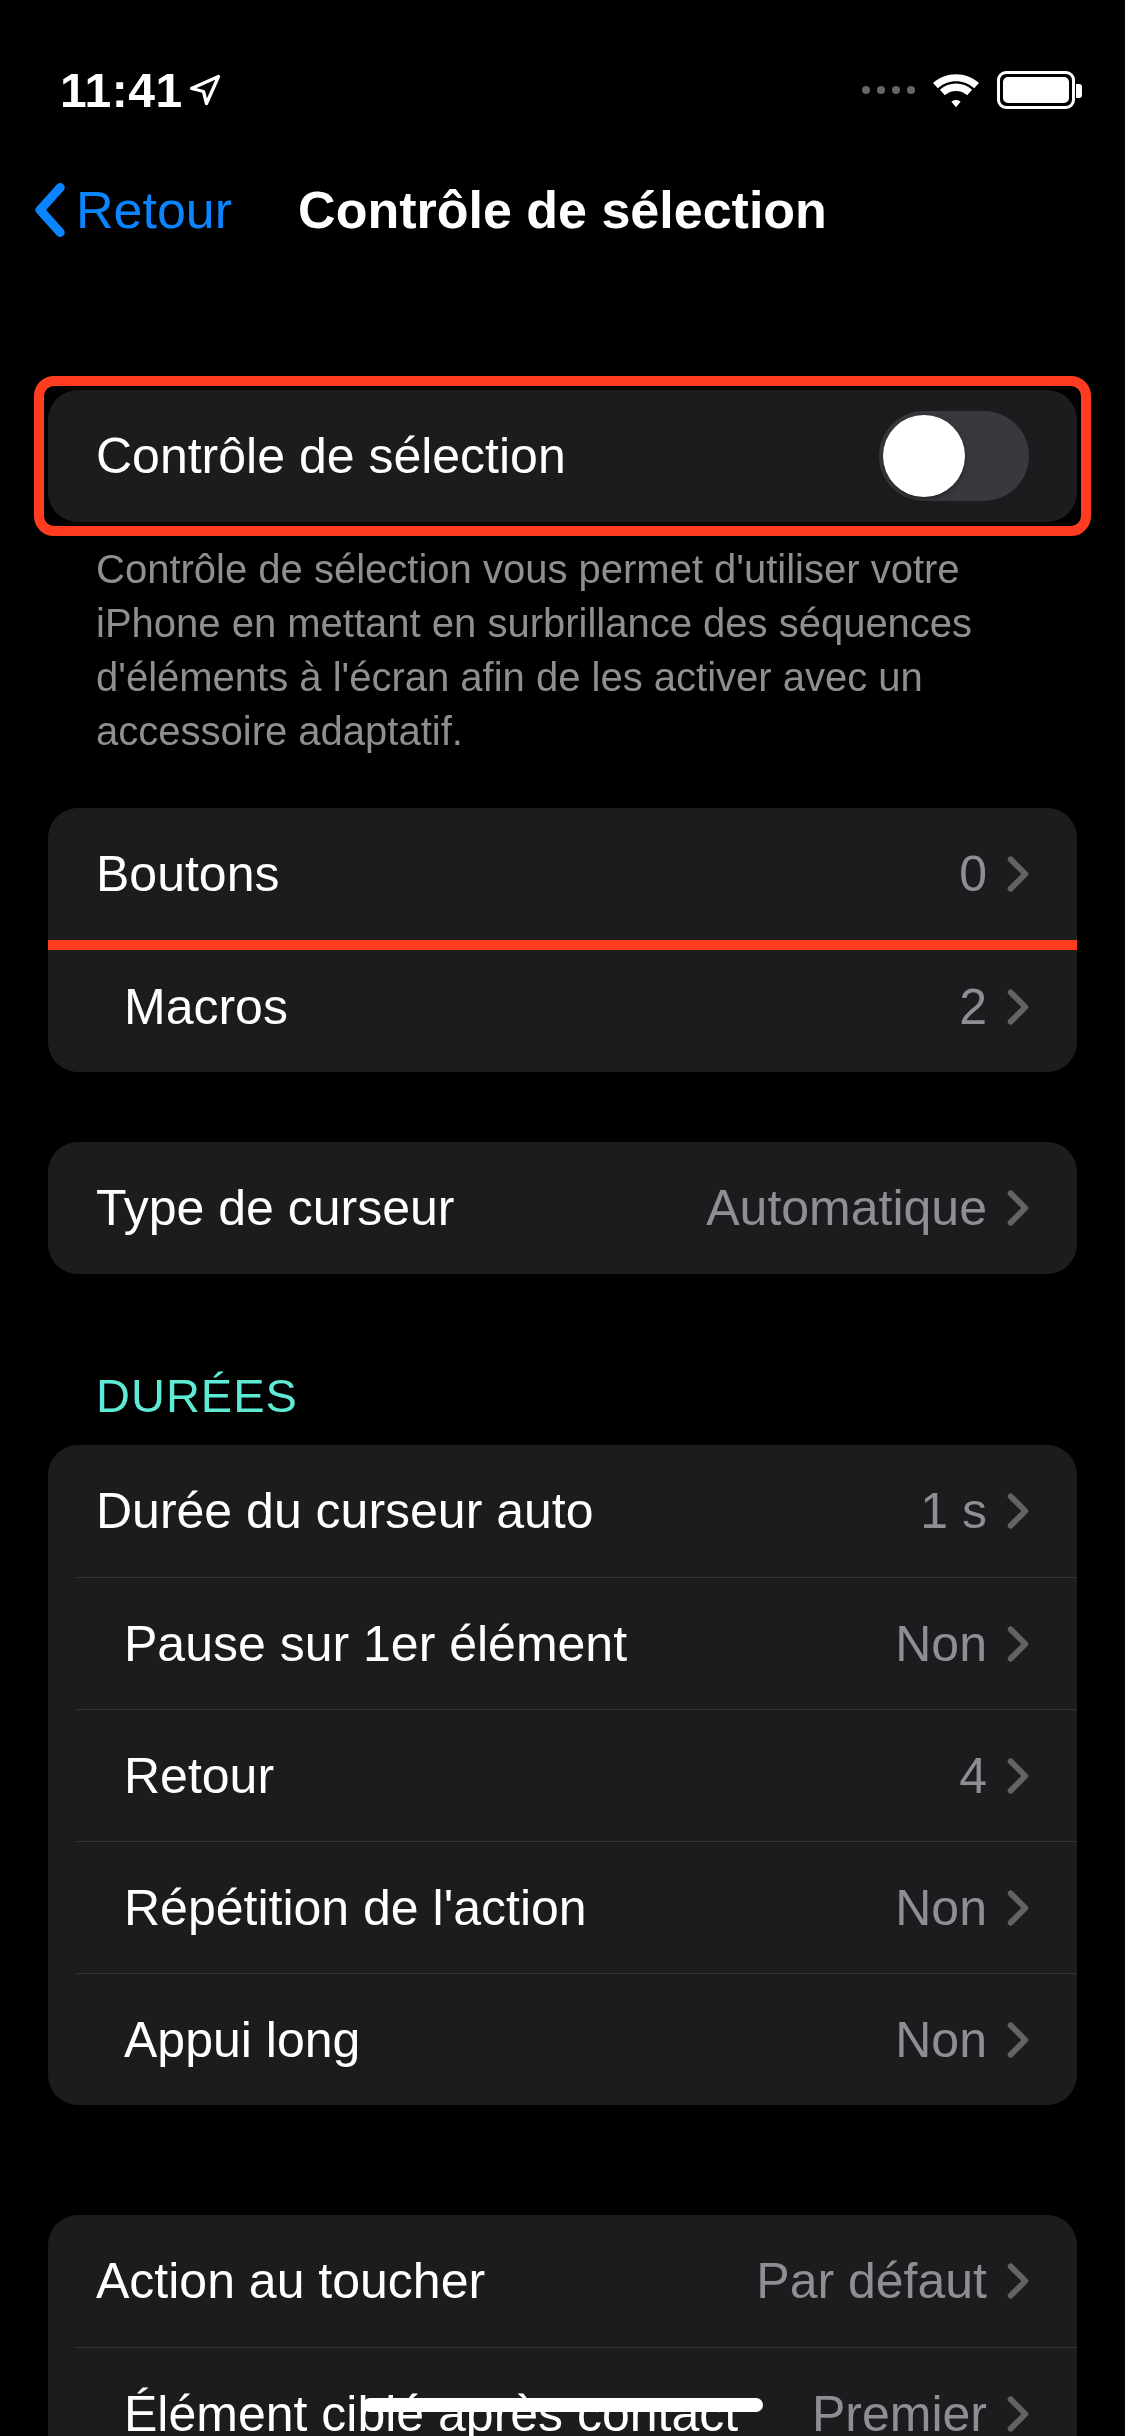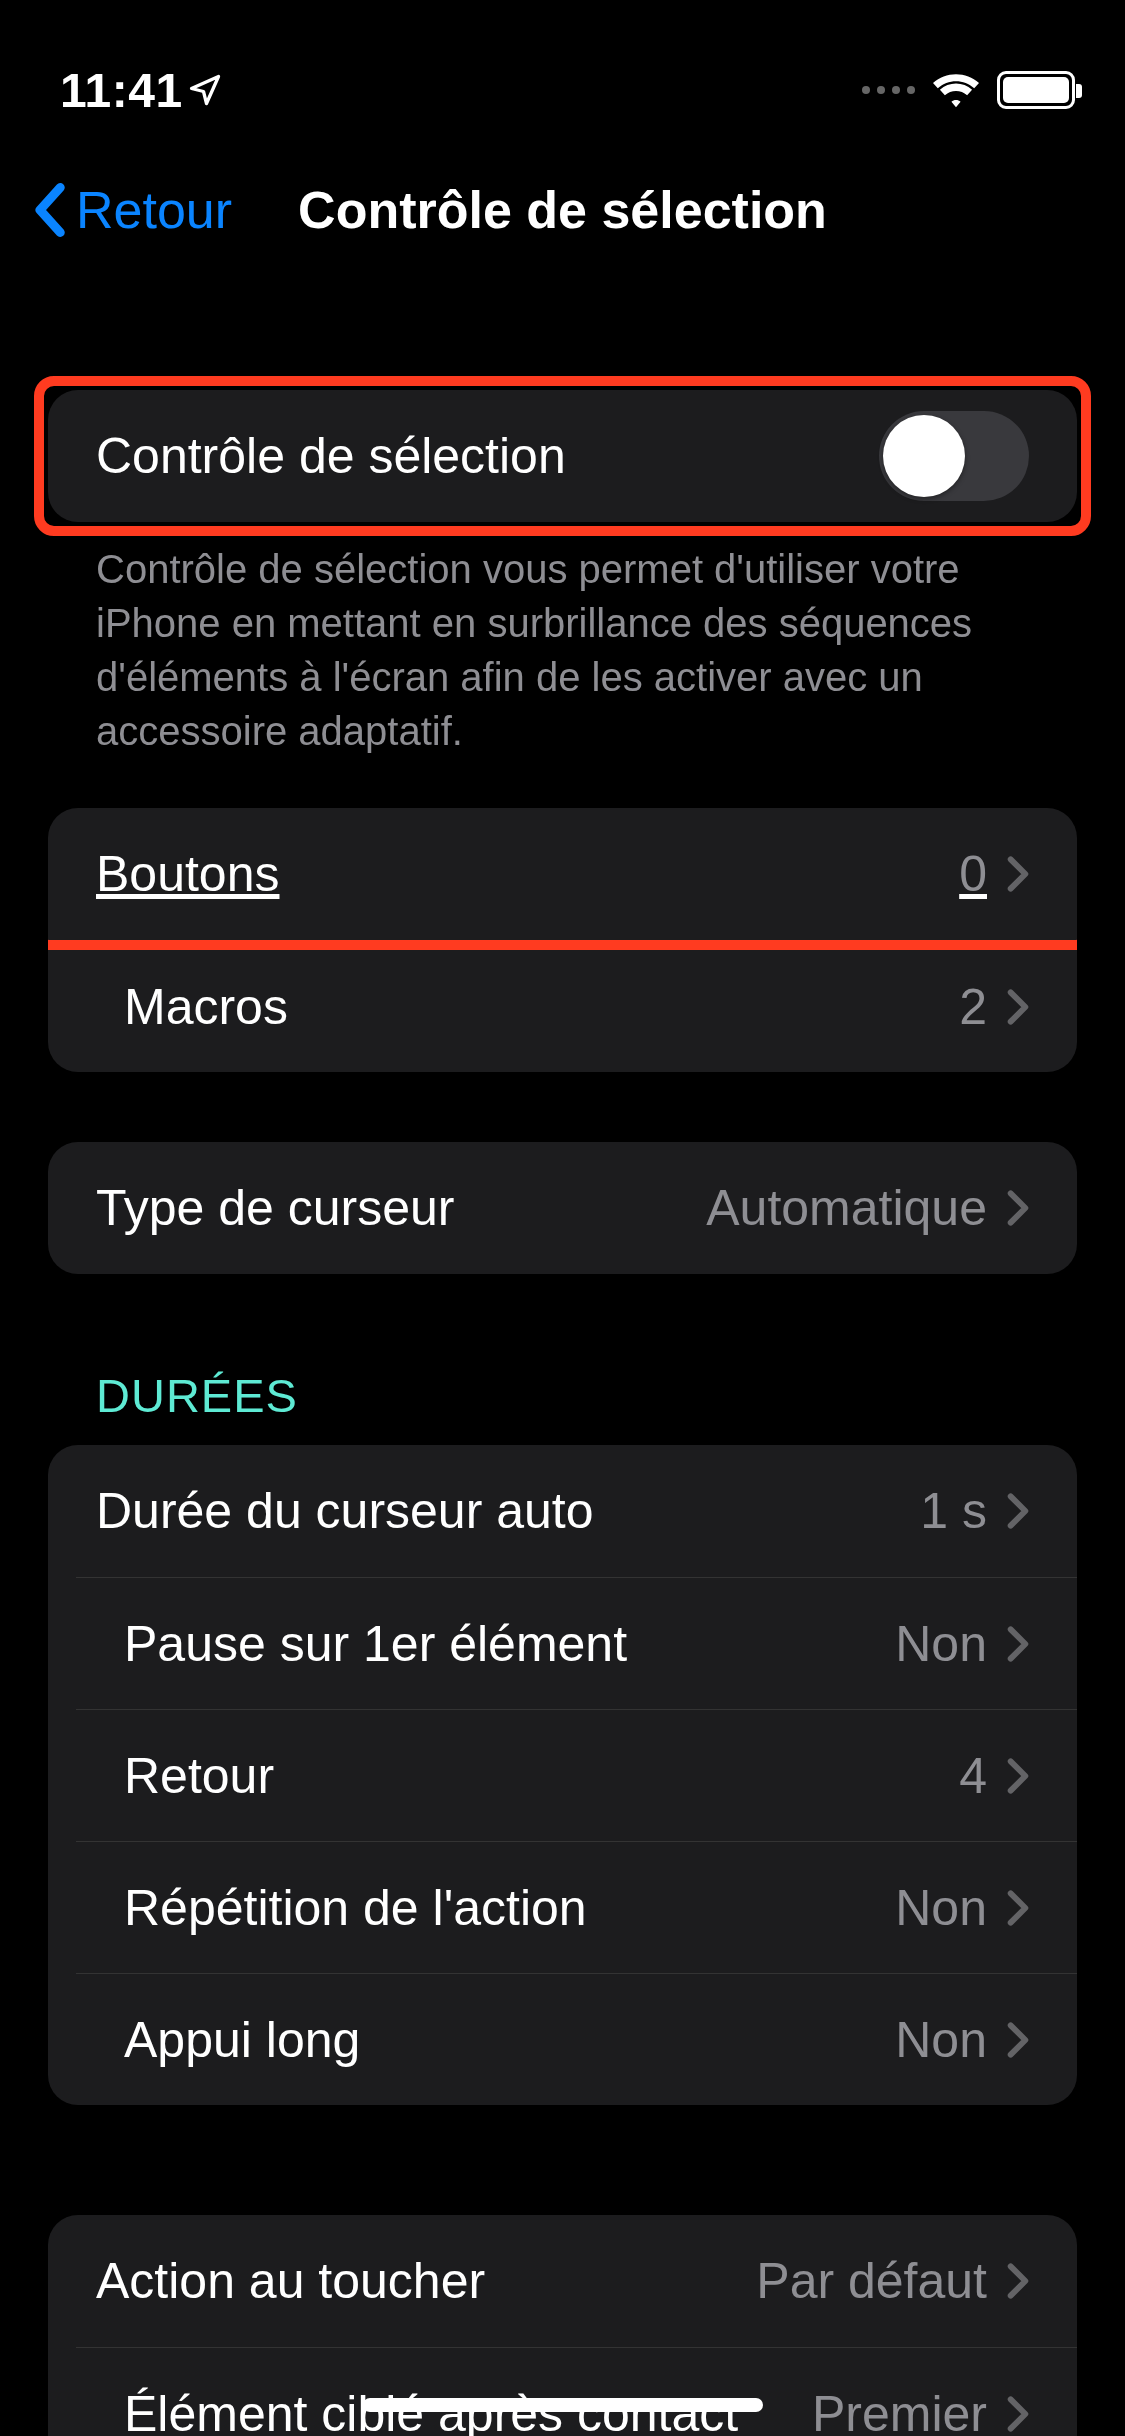--- a/index.html
+++ b/index.html
@@ -38,21 +38,21 @@
     .footer-text, .header-text { font-size: 40px; color: #8e8e93; padding: 20px 48px; line-height: 1.35; }
     .header-text { font-size: 47px; text-transform: uppercase; letter-spacing: 1px; color: #5eead4; padding-bottom: 18px; }
 
     
     .toggle { width: 150px; height: 90px; border-radius: 45px; background: #39393d; position: relative; flex-shrink: 0; }
     .toggle-knob { width: 82px; height: 82px; border-radius: 50%; background: #fff; position: absolute; top: 4px; left: 4px; box-shadow: 0 2px 5px rgba(0,0,0,0.4); }
 
     
     .hl { position: relative; }
     .hl::before { content:""; position:absolute; inset:-14px -14px; border:10px solid #ff3b20; border-radius:20px; pointer-events:none; z-index:5; }
-    .hl-row { position: relative; text-decoration: underline; }
+    .hl-row { position: relative; }
     .hl-row::before { content:""; position:absolute; left:-14px; right:-14px; top:-10px; bottom:-10px; border:10px solid #ff3b20; border-radius:16px; pointer-events:none; z-index:5; }
 
     
     .spacer-lg { height: 110px; }
     .spacer-md { height: 70px; }
     .spacer-sm { height: 30px; }
 
     
     .home-ind { position: absolute; bottom: 24px; left: 50%; transform: translateX(-50%); width: 400px; height: 14px; background: #fff; border-radius: 7px; }
   </style>

